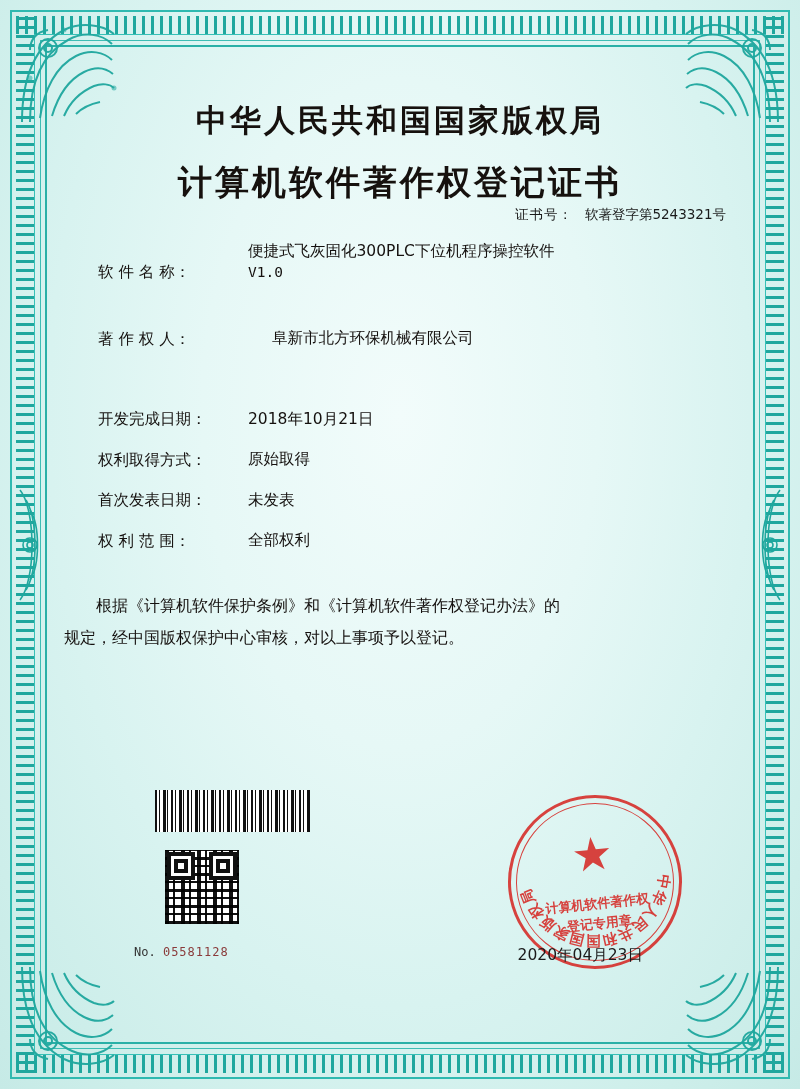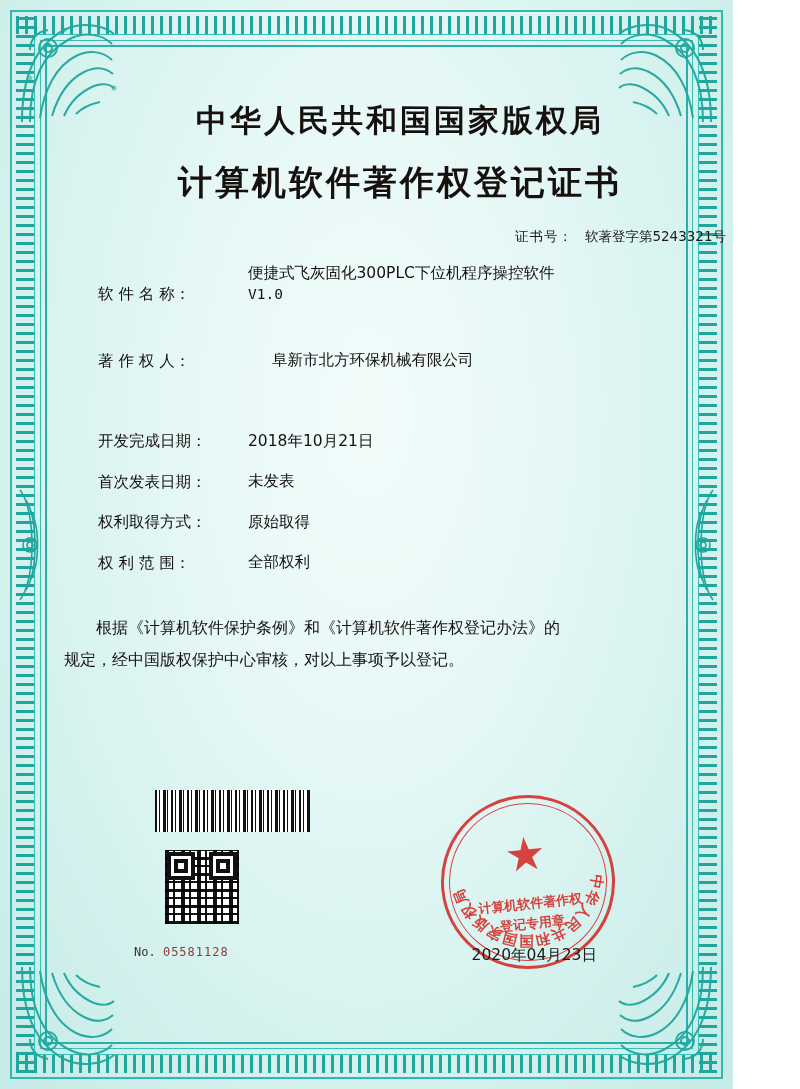--- a/index.html
+++ b/index.html
@@ -9,21 +9,21 @@
   }
   body {
     width: 800px;
     height: 1089px;
     font-family: "Liberation Serif", serif;
     overflow: hidden;
   }
 
   .page {
     position: relative;
-    width: 733px;
+    width: 800px;
     height: 1089px;
     background:
       radial-gradient(ellipse at 50% 38%, #f2fcfb 0%, #e6f8f6 35%, #d8f3f0 62%, #cdeeea 85%, #c6eae6 100%);
     box-sizing: border-box;
     overflow: hidden;
     text-decoration: underline;
   }
 
   
   .border-outer {
@@ -124,21 +124,20 @@
   .title-sub {
     text-align: center;
     font-size: 34px;
     font-weight: bold;
     letter-spacing: 3px;
     color: #16110e;
     margin-top: 18px;
     font-family: "DejaVu Serif", "Liberation Serif", serif;
   }
   .cert-no {
-    margin-top: 22px;
     text-align: right;
     font-size: 13.5px;
     color: #1a1a1a;
     padding-right: 14px;
     font-family: "DejaVu Sans", "Liberation Sans", sans-serif;
   }
   .cert-no .lbl { letter-spacing: 1px; }
   .cert-no .val { margin-left: 12px; }
 
   .fields {
@@ -277,21 +276,21 @@
     left: 134px;
     top: 945px;
     font-size: 12px;
     color: #444;
     font-family: "DejaVu Sans Mono", monospace;
   }
   .footer-no .nlabel { color: #333; }
   .footer-no .nval { color: #8a3a3a; letter-spacing: 1px; }
   .footer-date {
     position: absolute;
-    right: 136px;
+    right: 157px;
     top: 945px;
     font-size: 15.5px;
     color: #1a1a1a;
     font-family: "DejaVu Sans", "Liberation Sans", sans-serif;
   }
 
   
   .scan-mark {
     position: absolute;
     color: #b9b9b9;
@@ -425,28 +424,28 @@
       <div class="field-row row-owner">
         <div class="f-label">著 作 权 人：</div>
         <div class="f-value">阜新市北方环保机械有限公司</div>
       </div>
 
       <div class="field-row row-dev">
         <div class="f-label">开发完成日期：</div>
         <div class="f-value">2018年10月21日</div>
       </div>
 
+      <div class="field-row row-acq">
+        <div class="f-label">权利取得方式：</div>
+        <div class="f-value">原始取得</div>
+      </div>
+
       <div class="field-row row-pub">
         <div class="f-label">首次发表日期：</div>
         <div class="f-value">未发表</div>
-      </div>
-
-      <div class="field-row row-acq">
-        <div class="f-label">权利取得方式：</div>
-        <div class="f-value">原始取得</div>
       </div>
 
       <div class="field-row row-scope">
         <div class="f-label">权 利 范 围：</div>
         <div class="f-value">全部权利</div>
       </div>
 
 
     </div>
 

